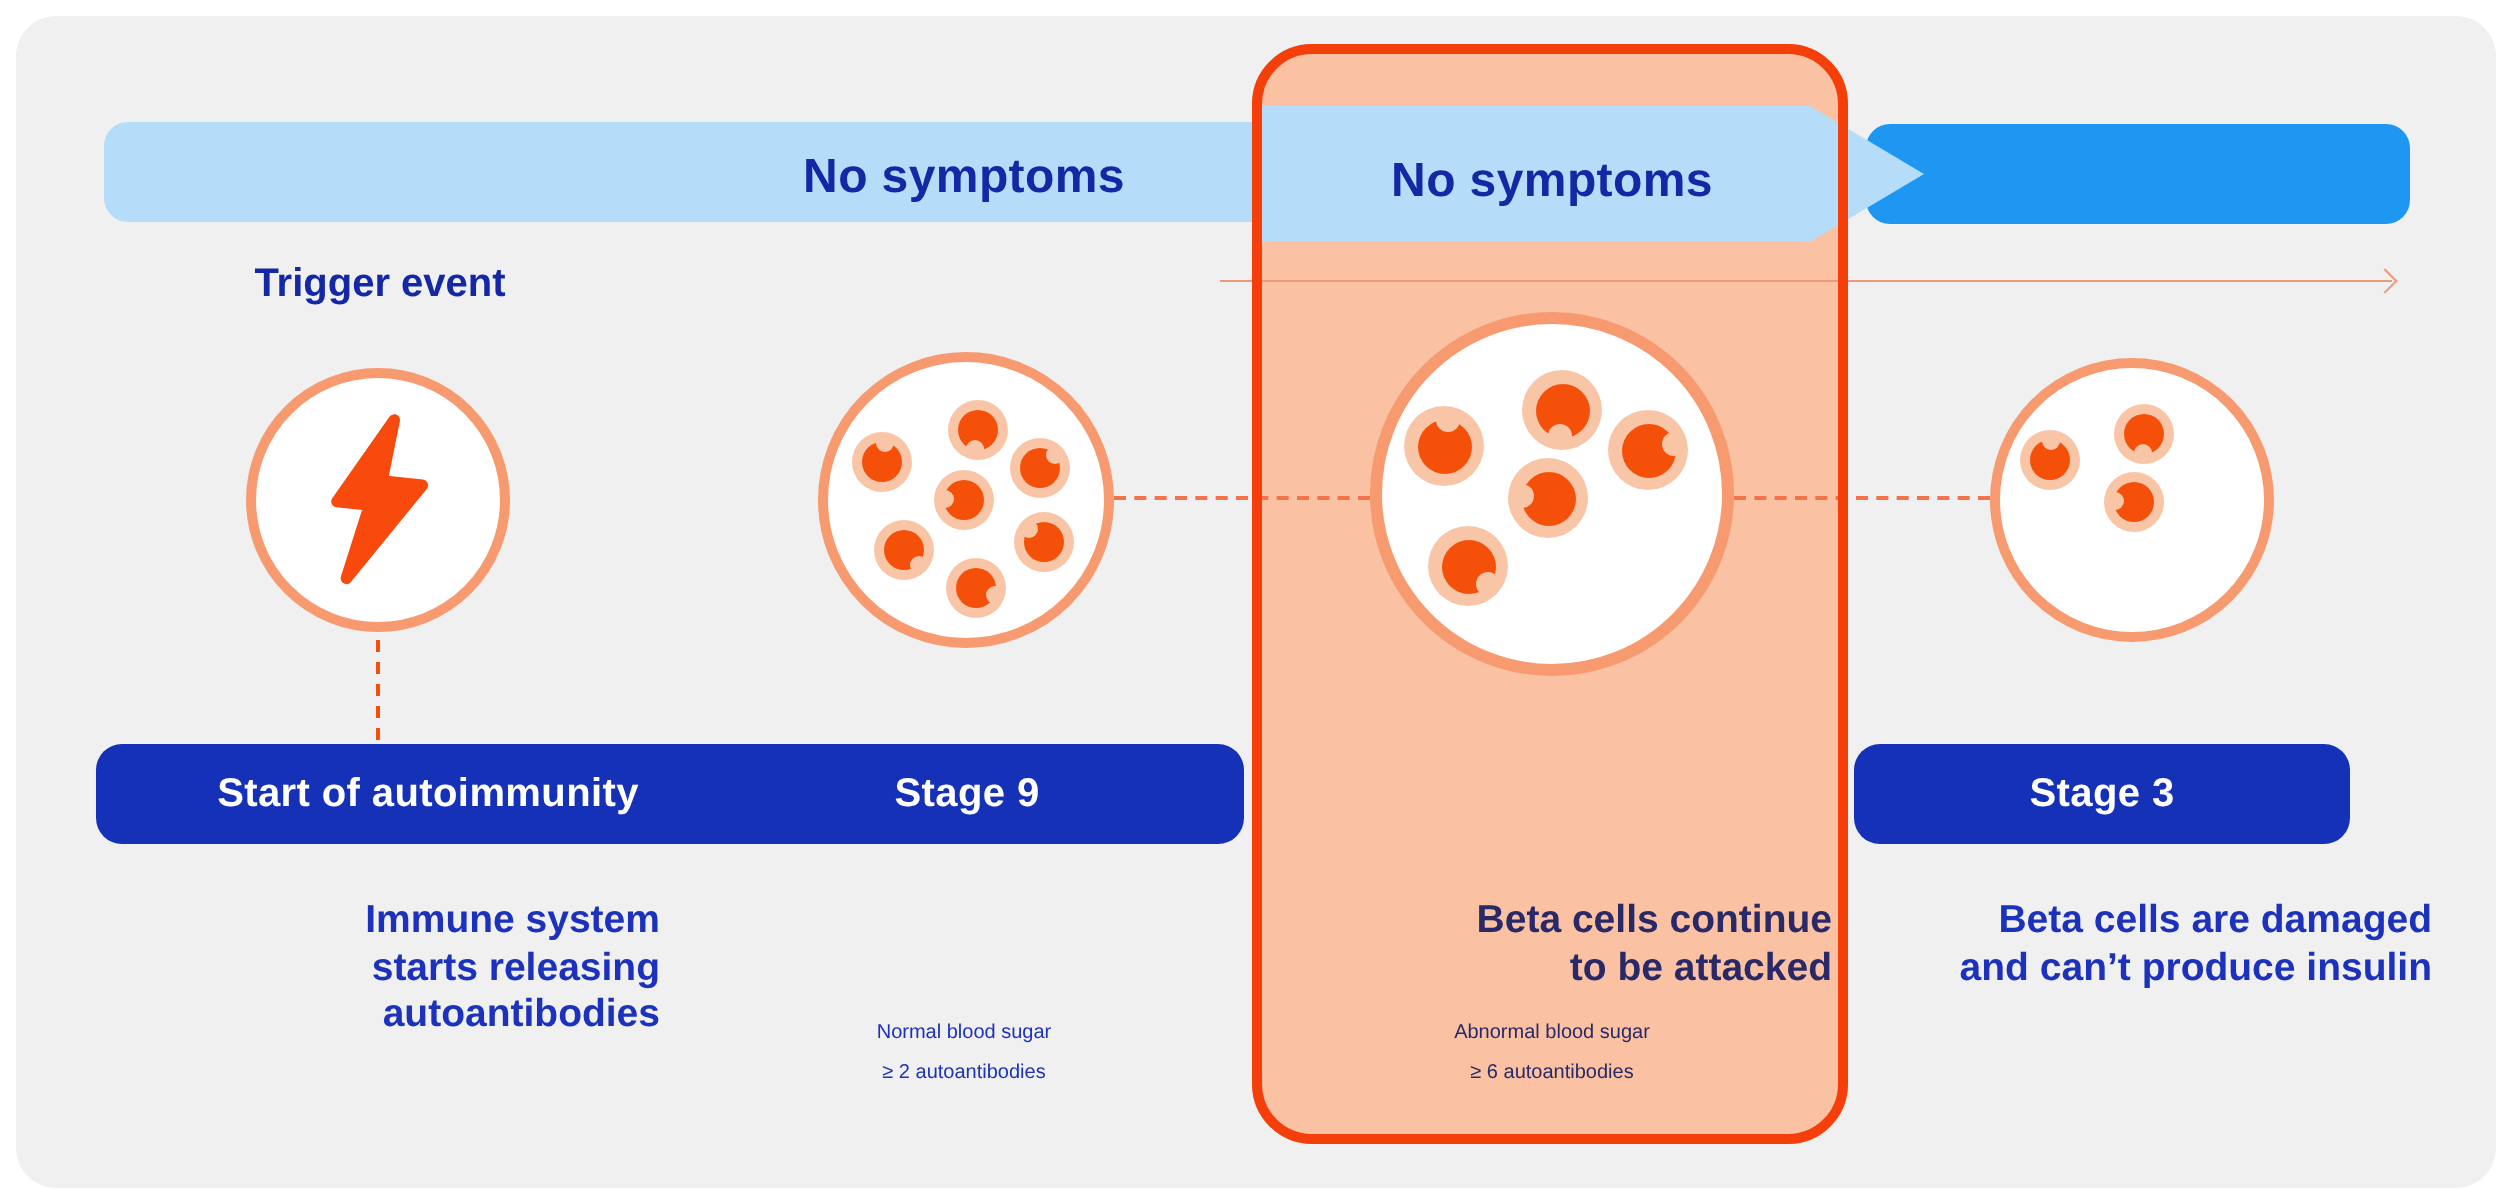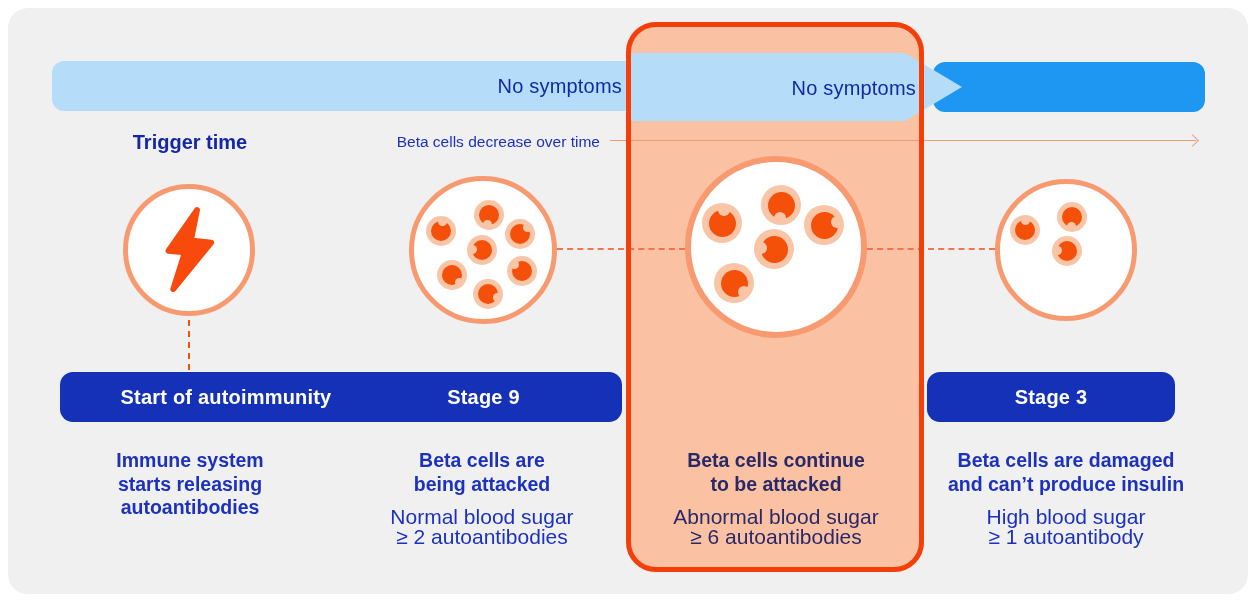--- a/index.html
+++ b/index.html
@@ -29,21 +29,21 @@
   .symptoms-bar{
     left:933px;top:62px;width:272px;height:50px;border-radius:12px;
     background:var(--symptoms_blue,#1D97F2);z-index:2;
   }
   .band-chevron{
     left:626px;top:53px;width:336px;height:68px;
     background:var(--band_light_blue,#B5DDF9);z-index:2;
     clip-path:polygon(0% 0%, 83% 0%, 100% 50%, 83% 100%, 0% 100%);
   }
   .band-text{
-    z-index:5;font-weight:normal;font-size:20px;text-align:right;
+    z-index:5;font-weight:bold;font-size:24px;text-align:center;
     color:var(--band_text_navy,#1428A6);letter-spacing:.2px;
   }
   .band-text.white{color:#fff;}
   .t1{left:342px;top:75px;width:280px;}
   .t2{left:636px;top:77px;width:280px;}
   .t3{left:933px;top:76px;width:272px;}
   
   .trigger-label{
     left:60px;top:131px;width:260px;text-align:center;font-weight:bold;font-size:20px;
     color:var(--band_text_navy,#1428A6);z-index:5;
@@ -90,31 +90,31 @@
   .beta-cell-notch{
     position:absolute;border-radius:50%;
     background:var(--cell_ring,#F9C5A7);
   }
   
   .pill{
     top:372px;height:50px;border-radius:13px;z-index:5;
     background:var(--pill_blue,#1531B8);color:#fff;font-weight:bold;font-size:20px;
     display:flex;align-items:center;justify-content:center;letter-spacing:.2px;
   }
-  .p1{left:60px;width:332px;}
+  .p1{left:48px;width:332px;}
   .p2{left:345px;width:277px;}
   .p3{left:635px;width:277px;background:var(--pill_orange,#F95409);}
   .p4{left:927px;width:248px;}
   
   .heading{
-    top:449px;text-align:center;font-weight:bold;font-size:19.5px;line-height:23.5px;
+    top:449px;text-align:right;font-weight:bold;font-size:19.5px;line-height:23.5px;
     color:var(--text_blue,#1D32BC);white-space:pre-line;z-index:5;
   }
   .sub{
-    top:507px;text-align:center;font-size:21px;line-height:19.5px;
+    top:507px;text-align:center;font-size:10px;line-height:19.5px;
     color:var(--text_blue,#1D32BC);white-space:pre-line;z-index:5;
   }
   .h0{left:50px;width:280px;}
   .h1{left:342px;width:280px;}
   .h2{left:636px;width:280px;color:var(--text_navy,#292968);}
   .h3{left:916px;width:300px;}
   .s1{left:342px;width:280px;}
   .s2{left:636px;width:280px;color:var(--text_navy,#292968);}
   .s3{left:916px;width:300px;}
 </style>
@@ -128,22 +128,21 @@
 
   <div class="abs band-left"></div>
   <div class="abs symptoms-bar"></div>
   <div class="abs band-chevron"></div>
 
   <div class="abs hl-border"></div>
 
   <span class="abs band-text t1">No symptoms</span>
   <span class="abs band-text t2">No symptoms</span>
 
-  <div class="abs trigger-label">Trigger time</div>
-  <div class="abs decrease-label">Beta cells decrease over time</div>
+  <div class="abs trigger-label">Trigger event</div>
   <div class="abs timeline-line"></div>
   <div class="abs timeline-arrowhead"></div>
 
   <div class="abs hdash dashA"></div>
   <div class="abs hdash dashB"></div>
   <div class="abs vdash"></div>
 
   <div class="abs circle c1">
     <svg width="58" height="90" viewBox="0 0 60 92" style="transform:rotate(6deg);">
       <path d="M34 4 L9 49 L26 49 L18 88 L52 36 L31 36 Z" fill="var(--bolt_orange,#F84A0D)" stroke="var(--bolt_orange,#F84A0D)" stroke-width="6" stroke-linejoin="round"></path>
@@ -216,26 +215,22 @@
       </div>
     </div>
 
   <div class="abs pill p1">Start of autoimmunity</div>
   <div class="abs pill p2">Stage 9</div>
   <div class="abs pill p4">Stage 3</div>
 
   <div class="abs heading h0">Immune system
 starts releasing
 autoantibodies</div>
-  <div class="abs heading h1">Beta cells are
-being attacked</div>
   <div class="abs heading h3">Beta cells are damaged
 and can’t produce insulin</div>
   <div class="abs heading h2">Beta cells continue
 to be attacked</div>
 
   <div class="abs sub s1">Normal blood sugar
 ≥ 2 autoantibodies</div>
   <div class="abs sub s2">Abnormal blood sugar
 ≥ 6 autoantibodies</div>
-  <div class="abs sub s3">High blood sugar
-≥ 1 autoantibody</div>
 </div>
 
 </body></html>

